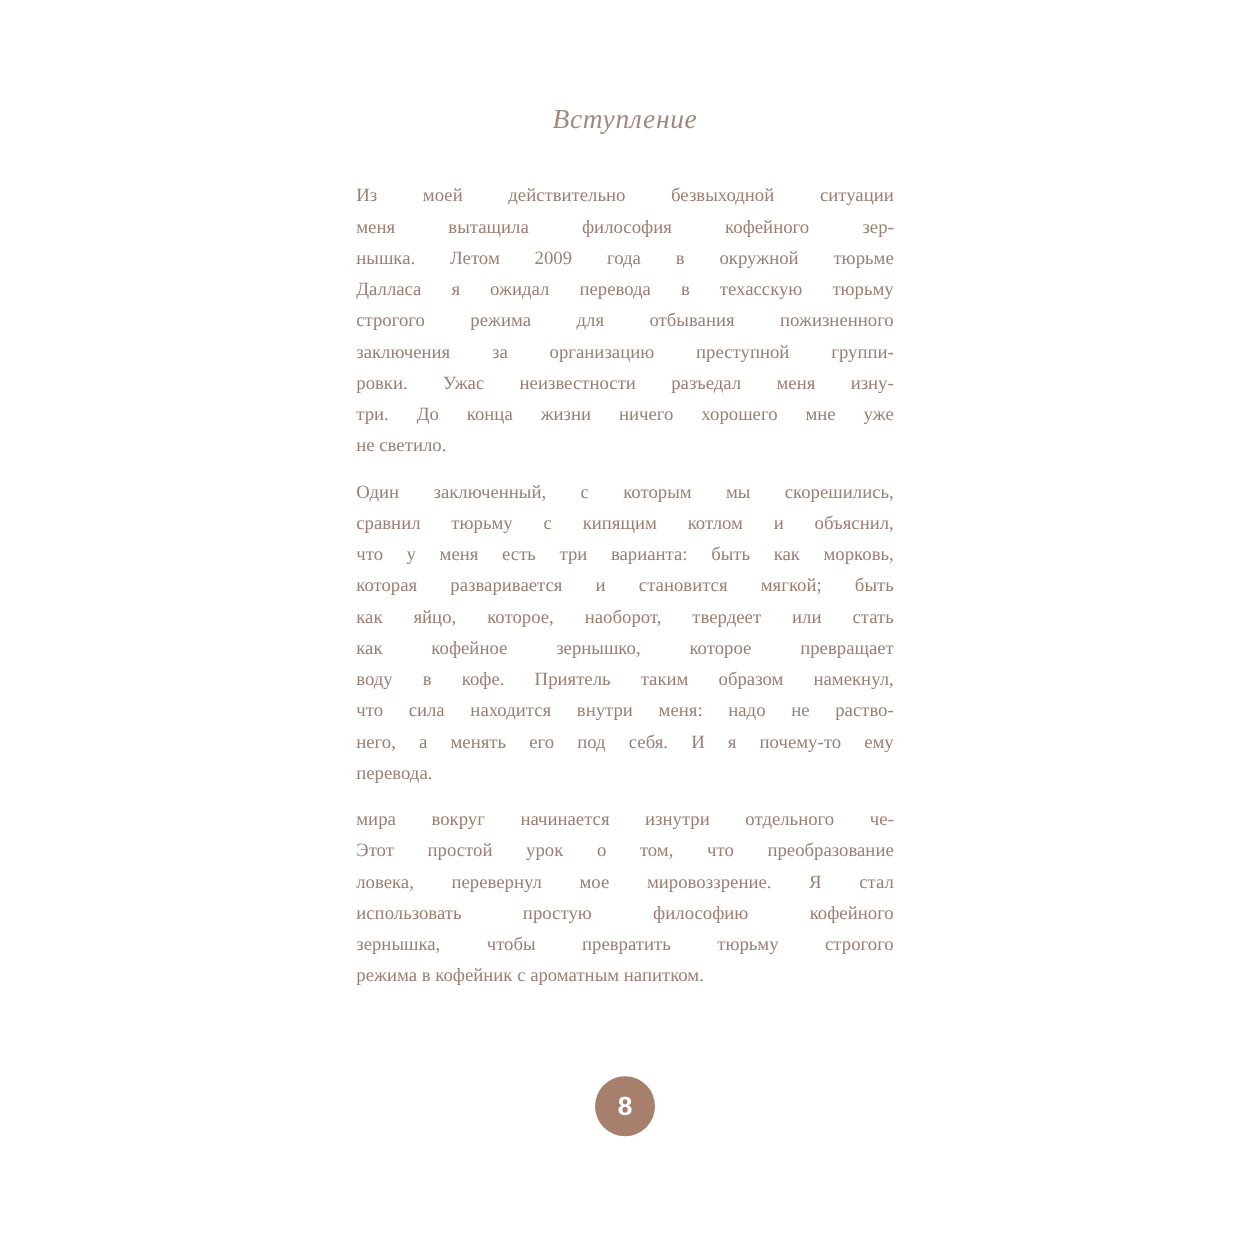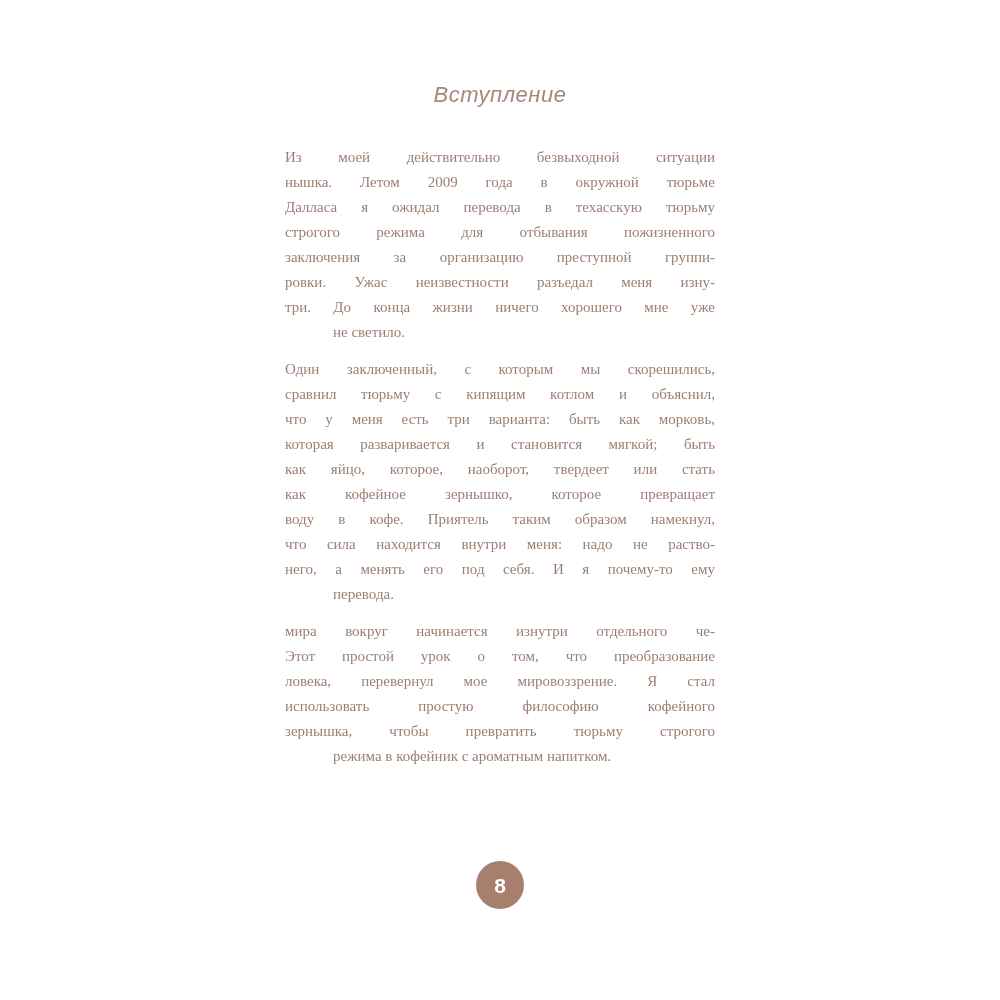--- a/index.html
+++ b/index.html
@@ -18,21 +18,21 @@
     background: var(--bg);
     overflow: hidden;
     font-family: "Liberation Serif", serif;
   }
   .chapter-title {
     position: absolute;
     top: 82px;
     left: 0;
     width: 1000px;
     text-align: center;
-    font-family: Liberation Sans, sans-serif;
+    font-family: Liberation Serif, serif;
     font-style: italic;
     font-size: 22px;
     letter-spacing: 0.5px;
     color: var(--title);
   }
   .text-block {
     position: absolute;
     left: 285px;
     top: 145px;
     width: 430px;
@@ -41,21 +41,20 @@
     color: var(--text);
   }
   .paragraph { margin-bottom: 12px; }
   .text-line {
     text-align: justify;
     text-align-last: justify;
     white-space: normal;
   }
   .text-line.last-line {
     text-align-last: left;
-    margin-left: 48px;
   }
   .page-number-circle {
     position: absolute;
     left: 476px;
     top: 861px;
     width: 48px;
     height: 48px;
     border-radius: 50%;
     background: var(--circle);
     display: flex;
@@ -73,20 +72,21 @@
 </head>
 <body>
 
 <div class="page">
 
   <div class="chapter-title">Вступление</div>
 
   <div class="text-block" id="text-block">
       <div class="paragraph">
         <div class="text-line">Из моей действительно безвыходной ситуации</div>
+        <div class="text-line">меня вытащила философия кофейного зер-</div>
         <div class="text-line">нышка. Летом 2009 года в окружной тюрьме</div>
         <div class="text-line">Далласа я ожидал перевода в техасскую тюрьму</div>
         <div class="text-line">строгого режима для отбывания пожизненного</div>
         <div class="text-line">заключения за организацию преступной группи-</div>
         <div class="text-line">ровки. Ужас неизвестности разъедал меня изну-</div>
         <div class="text-line">три. До конца жизни ничего хорошего мне уже</div>
         <div class="text-line last-line">не светило.</div>
       </div>
       <div class="paragraph">
         <div class="text-line">Один заключенный, с которым мы скорешились,</div>

